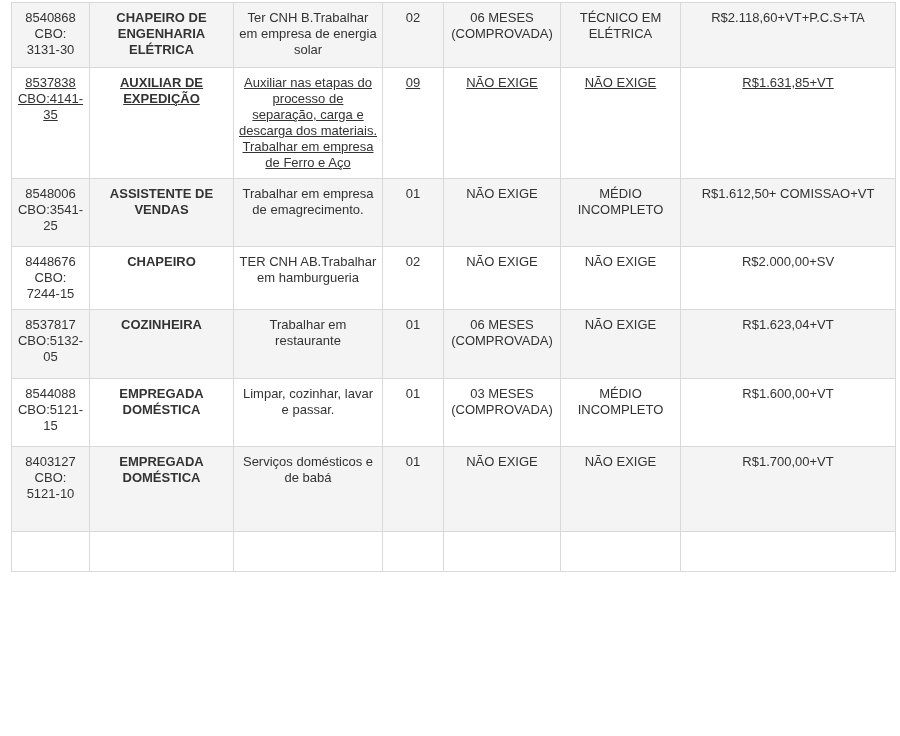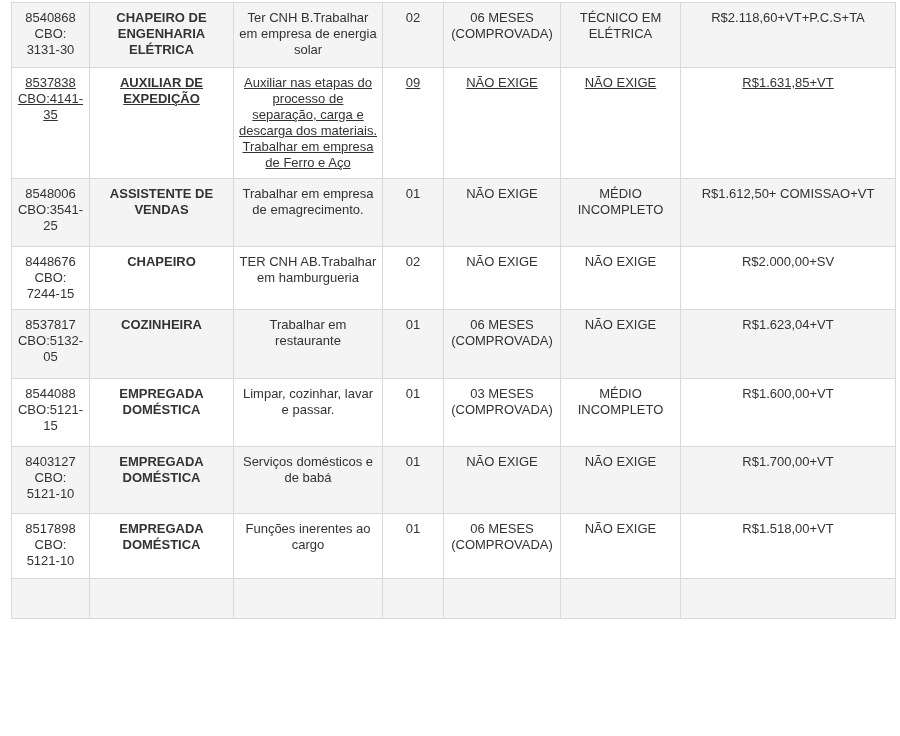--- a/index.html
+++ b/index.html
@@ -33,21 +33,21 @@
   .c-title { font-weight: bold; }
   
   tr.r1  { height: 65px; }
   tr.r2  { height: 102px; text-decoration: underline; }
   tr.r3  { height: 68px; }
   tr.r4  { height: 68px; }
   tr.r5  { height: 54px; margin-top: 21px; }
   tr.r6  { height: 69px; }
   tr.r7  { height: 68px; }
   tr.r8  { height: 84px; }
-  tr.r9  { height: 67px; }
+  tr.r9  { height: 85px; }
   tr.r10 { height: 65px; }
   tr.r11 { height: 40px; }
 </style>
 </head>
 <body>
 
 <table class="vacancy-table">
   <colgroup>
     <col style="width:78px">
     <col style="width:144px">
@@ -128,31 +128,20 @@
       <td class="c-id">8403127
 CBO:
 5121-10</td>
       <td class="c-title">EMPREGADA DOMÉSTICA</td>
       <td class="c-desc">Serviços domésticos e de babá</td>
       <td class="c-qty">01</td>
       <td class="c-exp">NÃO EXIGE</td>
       <td class="c-edu">NÃO EXIGE</td>
       <td class="c-sal">R$1.700,00+VT</td>
     </tr>
-    <tr class="r10">
-      <td class="c-id">8517898
-CBO:
-5121-10</td>
-      <td class="c-title">EMPREGADA DOMÉSTICA</td>
-      <td class="c-desc">Funções inerentes ao cargo</td>
-      <td class="c-qty">01</td>
-      <td class="c-exp">06 MESES (COMPROVADA)</td>
-      <td class="c-edu">NÃO EXIGE</td>
-      <td class="c-sal">R$1.518,00+VT</td>
-    </tr>
     <tr class="r11">
       <td></td>
       <td></td>
       <td></td>
       <td></td>
       <td></td>
       <td></td>
       <td></td>
     </tr>
   </tbody>

